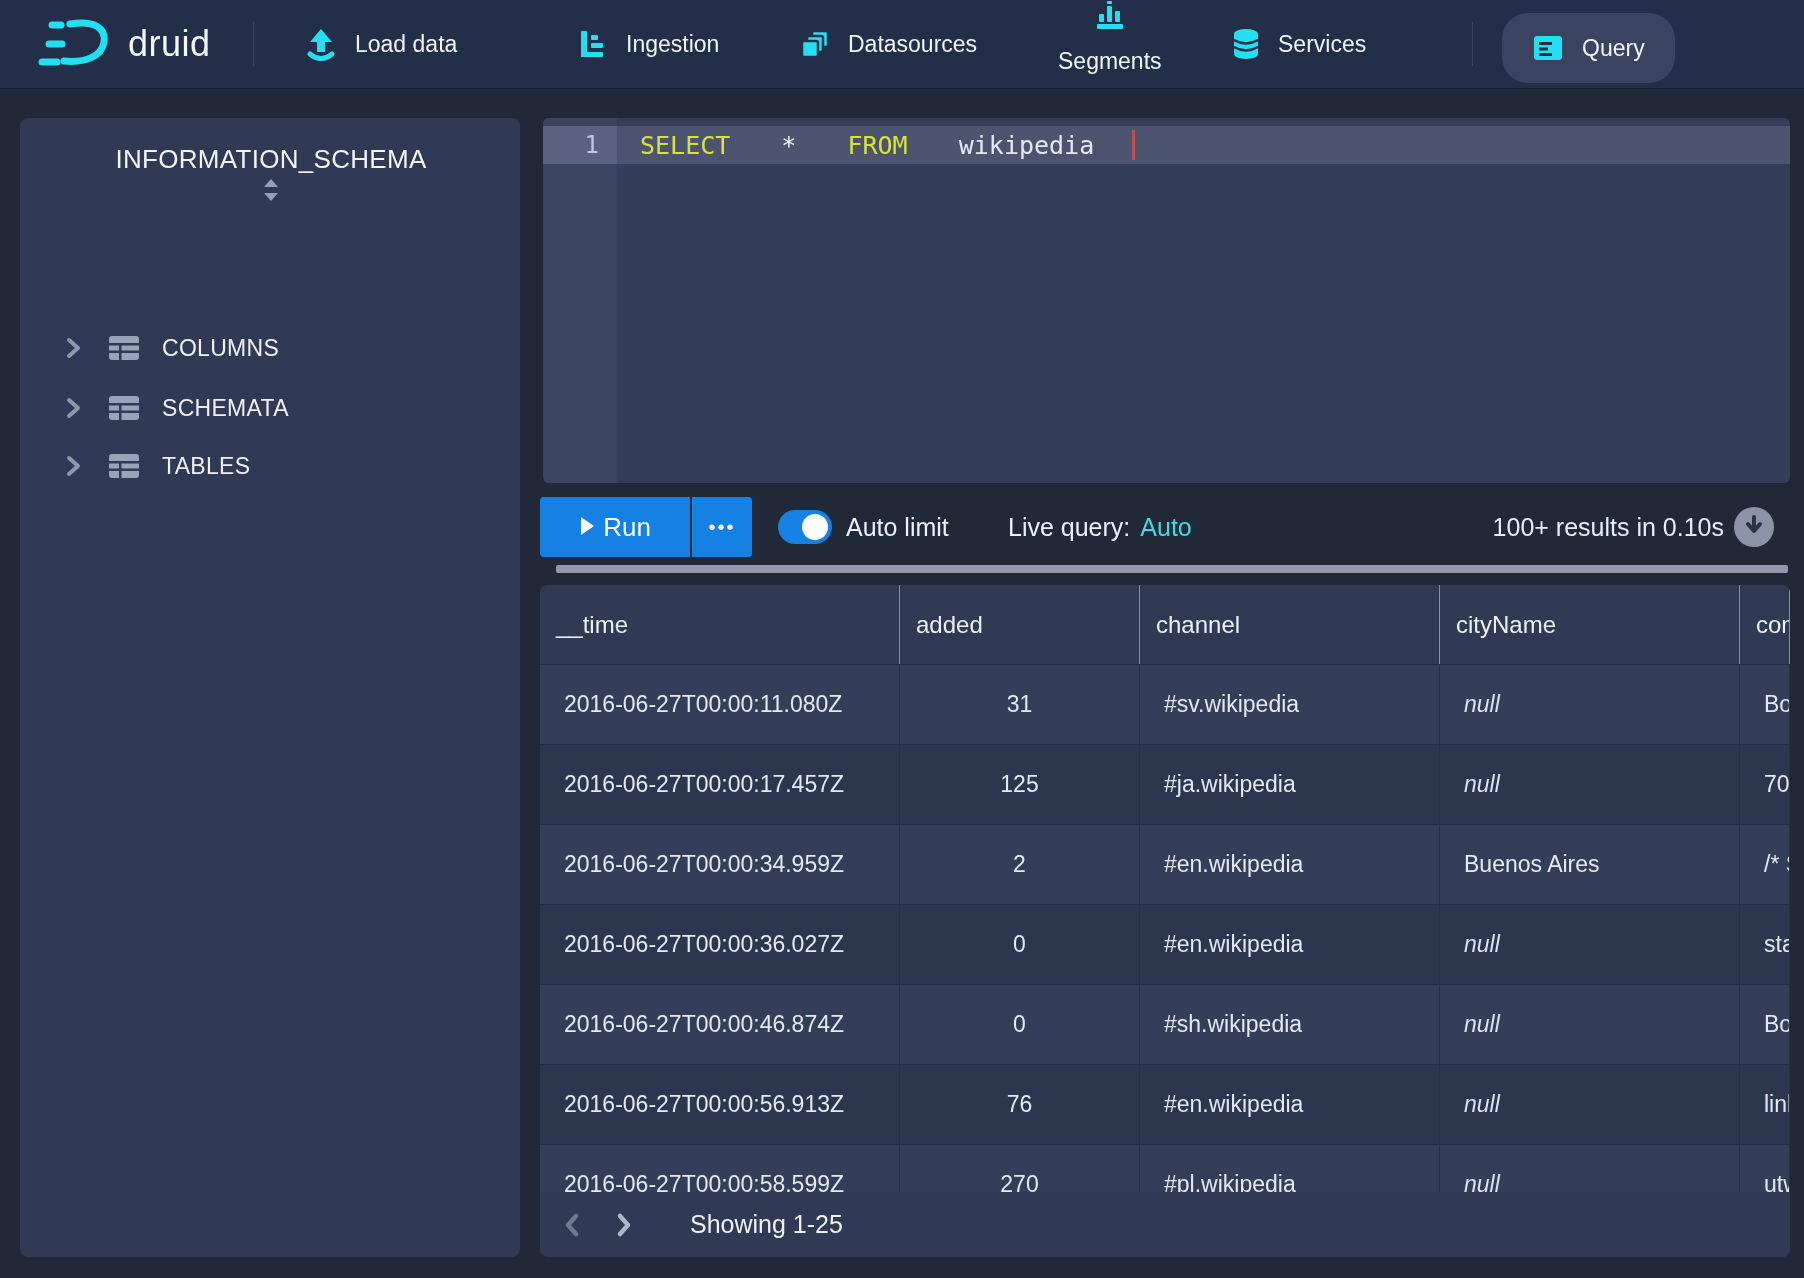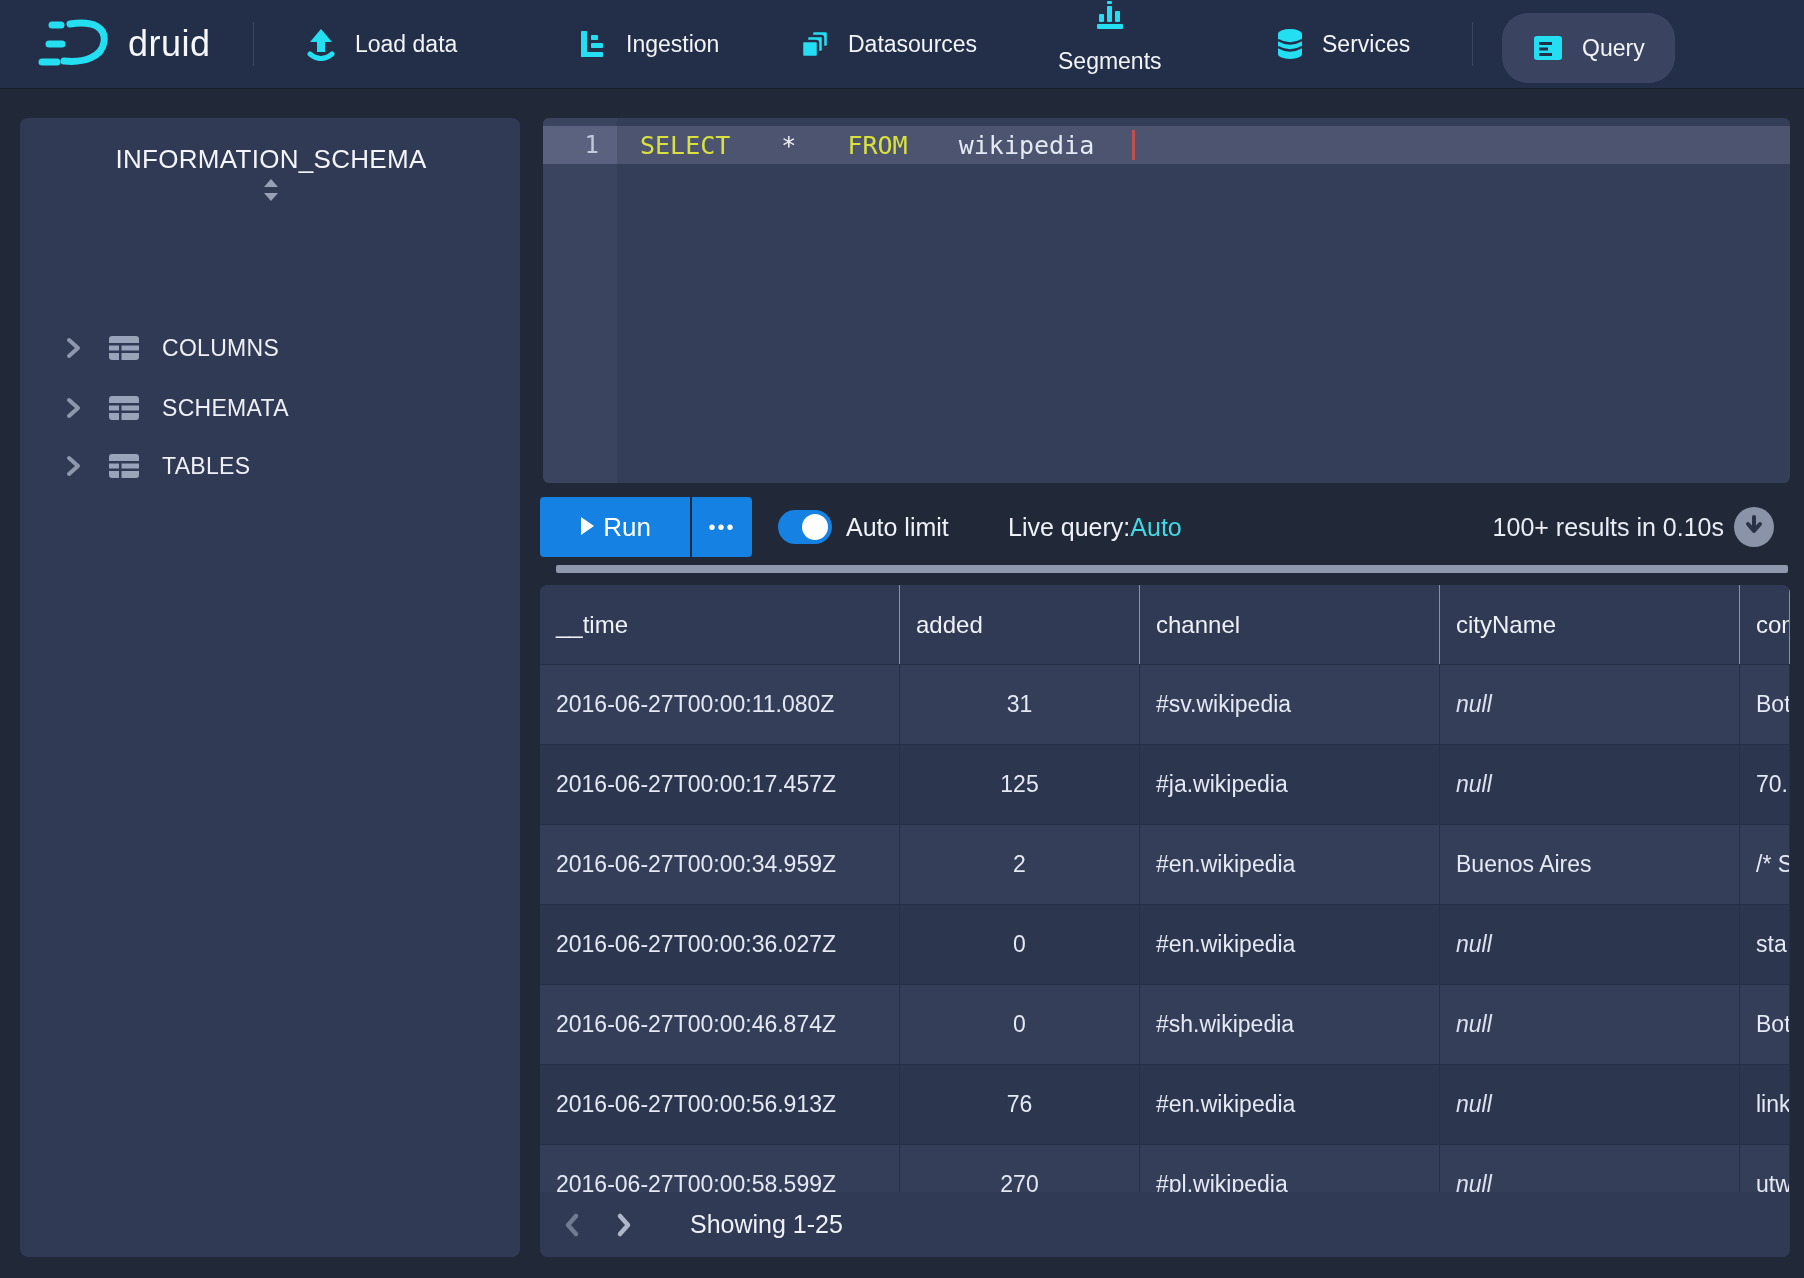--- a/index.html
+++ b/index.html
@@ -84,21 +84,21 @@
   }
   .switch {
     position:absolute; left:238px; top:13px; width:54px; height:34px;
     background:#1581e3; border-radius:17px; cursor:pointer;
   }
   .switch .knob {
     position:absolute; right:4px; top:4px; width:26px; height:26px;
     background:#ffffff; border-radius:50%;
   }
   .lbl-autolimit { position:absolute; left:306px; top:0; height:60px; display:flex; align-items:center; font-size:25px; color:#eef1f7; }
-  .lbl-livequery { position:absolute; left:468px; top:0; height:60px; display:flex; align-items:center; font-size:25px; color:#eef1f7; cursor:pointer; }
+  .lbl-livequery { position:absolute; left:468px; top:0; height:60px; display:flex; align-items:center; font-size:25px; color:#eef1f7; gap:10px; cursor:pointer; }
   .lbl-livequery .lq-val { color:#40d9e4; }
   .results-summary { position:absolute; right:66px; top:0; height:60px; display:flex; align-items:center; font-size:25px; color:#e9edf5; }
   .dl-btn {
     position:absolute; right:16px; top:10px; width:40px; height:40px; border-radius:50%;
     background:#8b93a8; display:flex; align-items:center; justify-content:center; cursor:pointer;
   }
 
   .hdivider { position:absolute; left:556px; top:565px; width:1232px; height:8px; background:#9098ad; border-radius:2px; }
 
   
@@ -110,21 +110,21 @@
   .thead { height:80px; background:#313a54; border-bottom:1px solid #272f47; }
   .th {
     display:flex; align-items:center; padding-left:16px;
     font-size:24px; color:#eef1f7; border-right:1px solid #f97316;
     overflow:hidden; white-space:nowrap; cursor:pointer;
   }
   .trow { height:80px; border-bottom:1px solid #272f47; }
   .trow:nth-child(odd) { background:#353e59; }
   .trow:nth-child(even) { background:#2d364f; }
   .td {
-    display:flex; align-items:center; padding-left:16px;
+    display:flex; align-items:center; padding-left:24px;
     font-size:23px; color:#e4e9f3; border-right:1px solid #272f47;
     overflow:hidden; white-space:nowrap; cursor:pointer;
   }
   .td.num { justify-content:center; padding-left:0; }
   .td .null-val { font-style:italic; color:#dde2ee; }
 
   .pagination {
     position:absolute; left:0; top:607px; width:100%; height:65px;
     background:#313a54; display:flex; align-items:center;
   }
@@ -190,21 +190,21 @@
           <rect x="4" y="14" width="5" height="8" rx="1" fill="#24dff2"></rect>
           <rect x="12" y="6" width="5" height="16" rx="1" fill="#24dff2"></rect>
           <rect x="20" y="11" width="5" height="11" rx="1" fill="#24dff2"></rect>
           <rect x="12" y="1" width="5" height="3" rx="1" fill="#24dff2"></rect>
           <rect x="2" y="24" width="26" height="5" rx="1" fill="#24dff2"></rect>
         </svg>
       </span>
       <span>Segments</span>
     </div>
 
-    <div class="nav-item" style="left:1276px;">
+    <div class="nav-item" style="left:1232px;">
       <span class="icon">
         <svg width="28" height="32" viewBox="0 0 28 32">
           <ellipse cx="14" cy="6" rx="12" ry="5" fill="#24dff2"></ellipse>
           <rect x="2" y="6" width="24" height="20" fill="#24dff2"></rect>
           <ellipse cx="14" cy="26" rx="12" ry="5" fill="#24dff2"></ellipse>
           <path d="M2 12 q12 7 24 0" stroke="#232e48" stroke-width="2.5" fill="none"></path>
           <path d="M2 19 q12 7 24 0" stroke="#232e48" stroke-width="2.5" fill="none"></path>
         </svg>
       </span>
       <span>Services</span>

